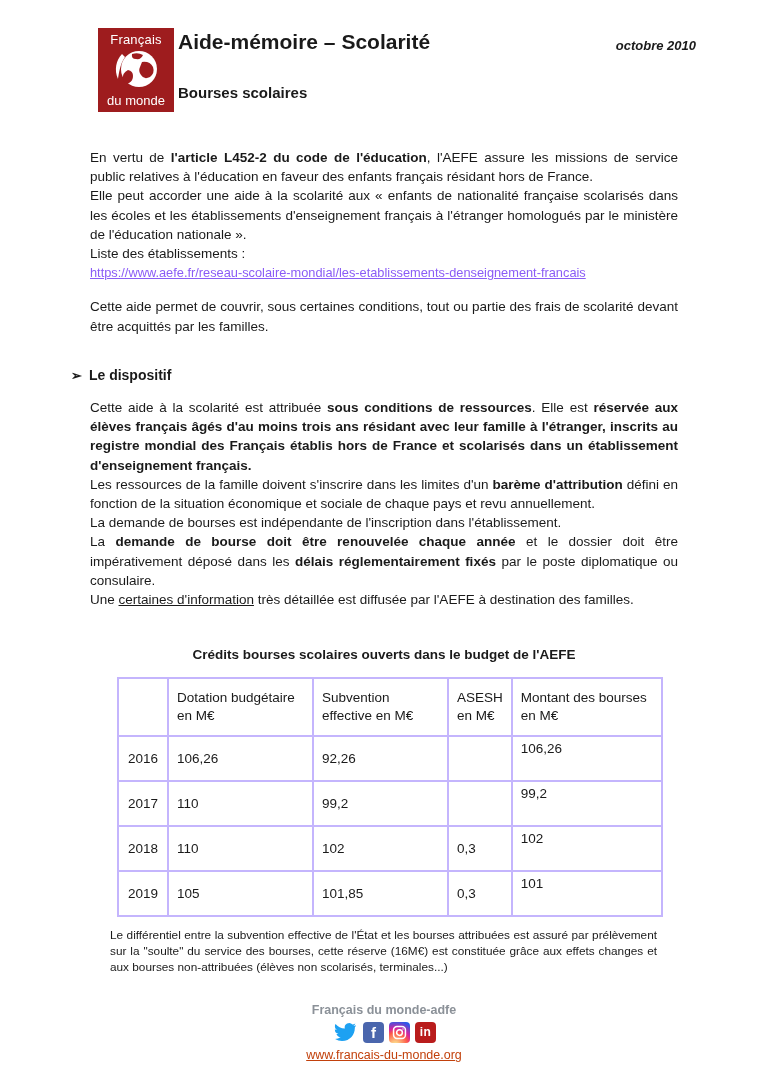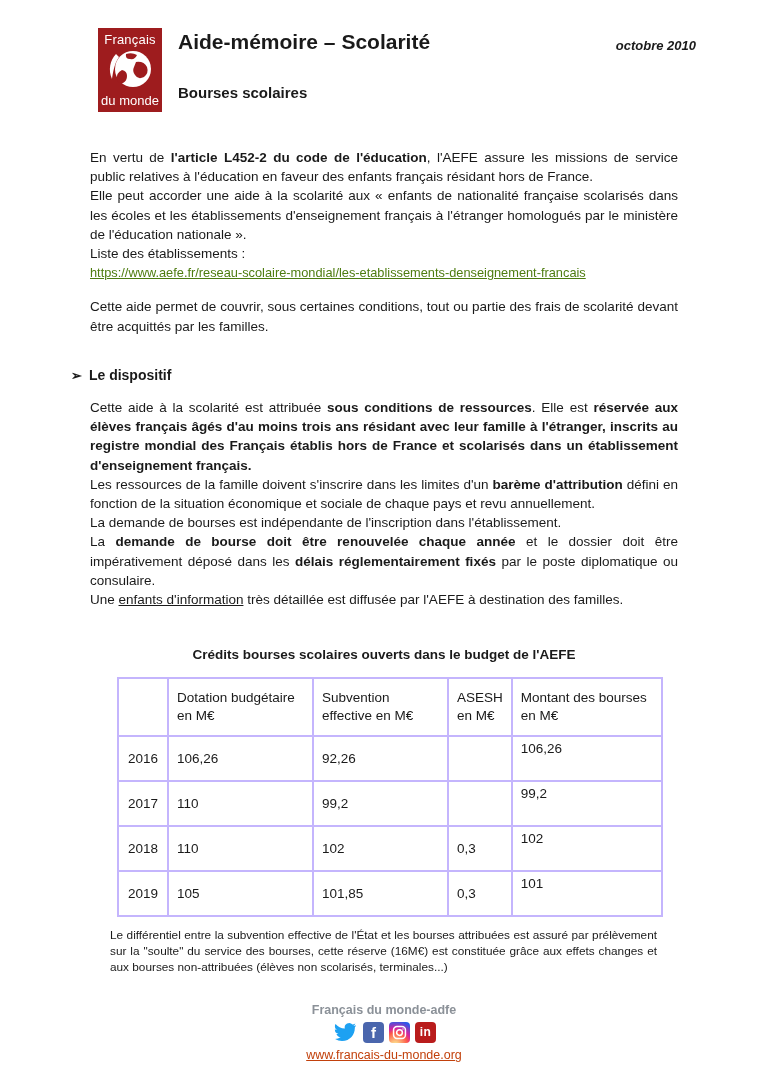--- a/index.html
+++ b/index.html
@@ -3,34 +3,34 @@
 <meta charset="utf-8">
 <style>
   html,body{margin:0;padding:0;background:#ffffff;}
   .page{
     position:relative;width:768px;height:1087px;overflow:hidden;background:#ffffff;
     font-family:"Liberation Sans", sans-serif;color:#1a1a1a;margin:0 auto;
   }
   
   header{position:relative;height:120px;}
   .logo{
-    position:absolute;left:98px;top:28px;width:64px;height:84px;
+    position:absolute;left:98px;top:28px;width:76px;height:84px;
     background:#9e1c1e;color:#ffffff;text-align:center;line-height:1;
   }
   .logo-top{font-size:13px;padding-top:5px;letter-spacing:.2px;}
   .logo-globe{display:block;margin:2px auto 0 auto;}
   .logo-bottom{font-size:13px;margin-top:2px;}
   .doc-title{position:absolute;left:178px;top:30px;margin:0;font-size:21px;font-weight:700;}
   .doc-date{position:absolute;right:72px;top:38px;font-size:13px;font-weight:700;font-style:italic;}
   .doc-subtitle{position:absolute;left:178px;top:84px;margin:0;font-size:15px;font-weight:700;}
   
   main{margin:0 90px;padding-top:28px;font-size:13.5px;line-height:19.2px;}
   p{margin:0;}
   .just{text-align:justify;}
-  .url-link{color:#4d7c0f;text-decoration:underline;font-size:12.8px;display:inline-block;cursor:pointer;word-break:break-all;}
+  .url-link{color:#8b5cf6;text-decoration:underline;font-size:12.8px;display:inline-block;cursor:pointer;word-break:break-all;}
   .gap-top{margin-top:15px;}
   .heading-row{margin-top:30px;margin-left:-19px;display:flex;align-items:baseline;font-weight:700;font-size:14px;}
   .arrow-bullet{font-size:13px;margin-right:7px;}
   .block{margin-top:13px;}
   
   .table-title{text-align:center;font-size:13.5px;font-weight:700;margin:36px 0 0 0;}
   table.budget{border-collapse:collapse;margin:13px 0 0 27px;table-layout:fixed;}
   table.budget th, table.budget td{
     border:2px solid #c4b5fd;font-weight:400;font-size:13.5px;
     padding:2px 8px;vertical-align:middle;text-align:left;overflow:hidden;margin-top:32px;
@@ -89,21 +89,21 @@
     <div class="heading-row">
       <span class="arrow-bullet">➢</span>
       <span>Le dispositif</span>
     </div>
 
     <div class="block">
       <p class="just"><span>Cette aide à la scolarité est attribuée </span><span style="font-weight: 700;">sous conditions de ressources</span><span>. Elle est </span><span style="font-weight: 700;">réservée aux élèves français âgés d'au moins trois ans résidant avec leur famille à l'étranger, inscrits au registre mondial des Français établis hors de France et scolarisés dans un établissement d'enseignement français.</span></p>
       <p class="just"><span>Les ressources de la famille doivent s'inscrire dans les limites d'un </span><span style="font-weight: 700;">barème d'attribution</span><span> défini en fonction de la situation économique et sociale de chaque pays et revu annuellement.</span></p>
       <p class="just"><span>La demande de bourses est indépendante de l'inscription dans l'établissement.</span></p>
       <p class="just"><span>La </span><span style="font-weight: 700;">demande de bourse doit être renouvelée chaque année</span><span> et le dossier doit être impérativement déposé dans les </span><span style="font-weight: 700;">délais réglementairement fixés</span><span> par le poste diplomatique ou consulaire.</span></p>
-      <p class="just"><span>Une </span><span style="text-decoration: underline;">enfants d'information</span><span> très détaillée est diffusée par l'AEFE à destination des familles.</span></p>
+      <p class="just"><span>Une </span><span style="text-decoration: underline;">certaines d'information</span><span> très détaillée est diffusée par l'AEFE à destination des familles.</span></p>
     </div>
 
     <h3 class="table-title">Crédits bourses scolaires ouverts dans le budget de l'AEFE</h3>
 
     <table class="budget">
       <colgroup>
         <col style="width:50px">
           <col style="width:145px">
           <col style="width:135px">
           <col style="width:54px">

